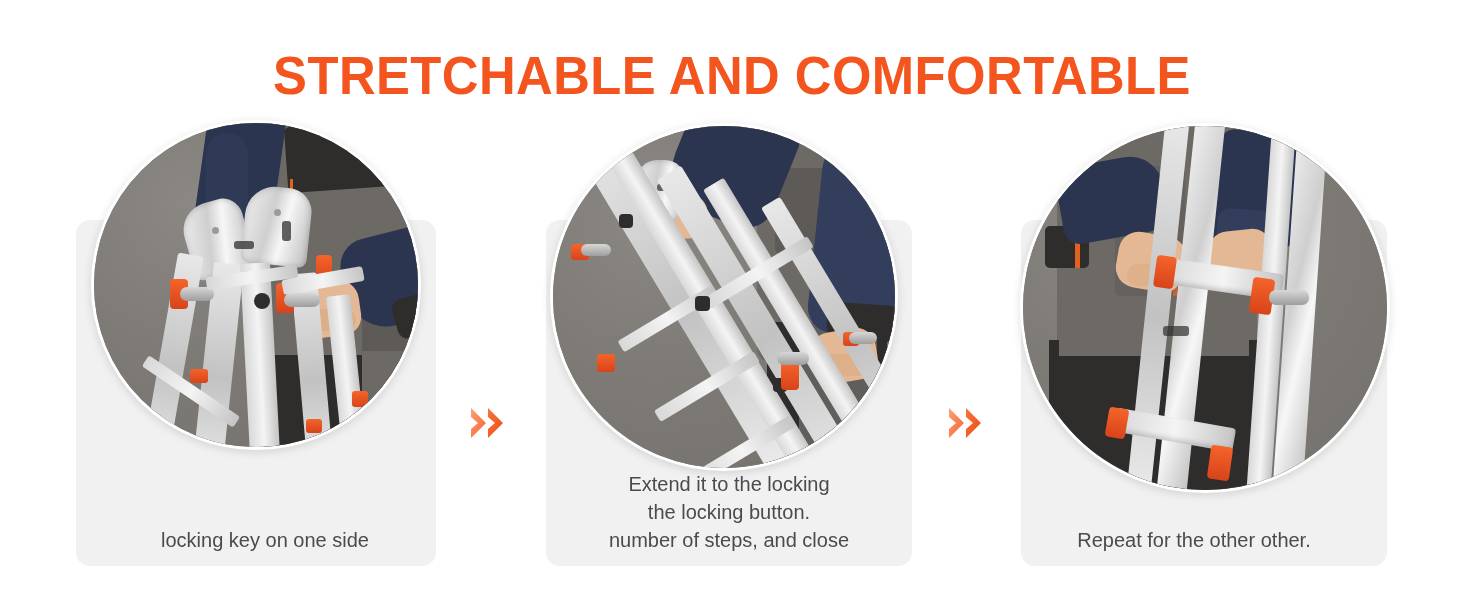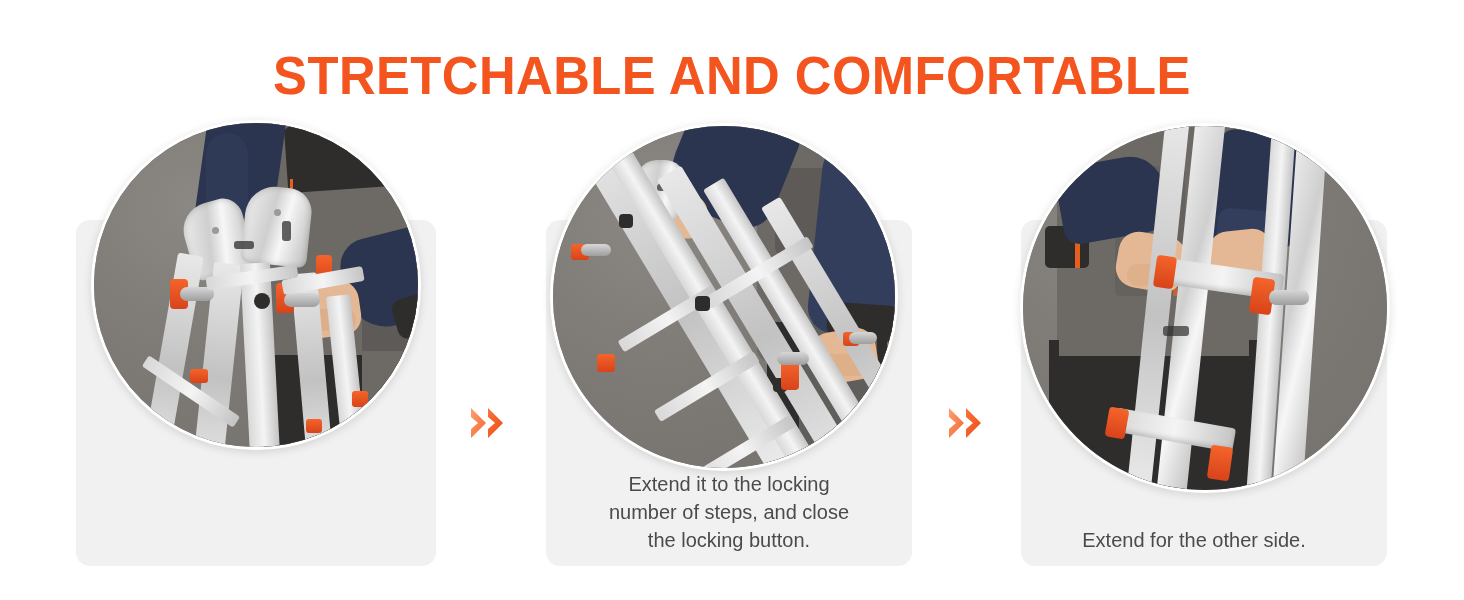--- a/index.html
+++ b/index.html
@@ -209,20 +209,21 @@
           <div class="sh orange-part" style="left:258px;top:268px;width:16px;height:16px;border-radius:3px;"></div>
           <div class="sh orange-part" style="left:212px;top:296px;width:16px;height:14px;border-radius:3px;"></div>
 
           <div class="sh alu3" style="left:42px;top:262px;width:110px;height:13px;transform:rotate(34deg);border-radius:3px;"></div>
           <div class="sh alu3" style="left:112px;top:148px;width:92px;height:13px;transform:rotate(-8deg);border-radius:3px;"></div>
           <div class="sh alu3" style="left:188px;top:150px;width:82px;height:15px;transform:rotate(-10deg);border-radius:3px;"></div>
         </div>
       </div>
 
       <div class="caption">
+        <span class="ln">locking key on one side</span>
       </div>
     </div>
 
     <div class="arrow arrow-1">
       <span class="chev chev-a">
         <svg viewBox="0 0 21 34">
             <defs>
               <linearGradient id="g1" x1="0" y1="0" x2="1" y2="1">
         <stop offset="0%" stop-color="#FBA077"></stop>
                 <stop offset="100%" stop-color="#F4662A"></stop>
@@ -288,22 +289,22 @@
           <div class="sh orange-part" style="left:44px;top:228px;width:18px;height:18px;border-radius:3px;"></div>
           <div class="sh orange-part" style="left:228px;top:236px;width:18px;height:28px;border-radius:4px;"></div>
           <div class="sh knob" style="left:224px;top:226px;width:32px;height:13px;"></div>
           <div class="sh orange-part" style="left:290px;top:206px;width:16px;height:14px;border-radius:3px;"></div>
           <div class="sh knob" style="left:296px;top:206px;width:28px;height:12px;"></div>
         </div>
       </div>
 
       <div class="caption">
         <span class="ln">Extend it to the locking</span>
+        <span class="ln">the locking button.</span>
         <span class="ln">number of steps, and close</span>
-        <span class="ln">the locking button.</span>
       </div>
     </div>
 
     <div class="arrow arrow-2">
       <span class="chev chev-a">
         <svg viewBox="0 0 21 34">
             <defs>
               <linearGradient id="g3" x1="0" y1="0" x2="1" y2="1">
         <stop offset="0%" stop-color="#FBA077"></stop>
                 <stop offset="100%" stop-color="#F4662A"></stop>
@@ -361,18 +362,18 @@
           <div class="sh orange-part" style="left:228px;top:152px;width:22px;height:36px;border-radius:4px;transform:rotate(8deg);"></div>
           <div class="sh knob" style="left:246px;top:164px;width:40px;height:15px;"></div>
           <div class="sh orange-part" style="left:84px;top:282px;width:20px;height:30px;border-radius:4px;transform:rotate(10deg);"></div>
           <div class="sh orange-part" style="left:186px;top:320px;width:22px;height:34px;border-radius:4px;transform:rotate(8deg);"></div>
 
           <div class="sh dark" style="left:140px;top:200px;width:26px;height:10px;border-radius:3px;opacity:.7;"></div>
         </div>
       </div>
 
       <div class="caption">
-        <span class="ln">Extend for the other side.</span>
+        <span class="ln">Repeat for the other other.</span>
       </div>
     </div>
 
   </div>
 </div>
 
 </body></html>

